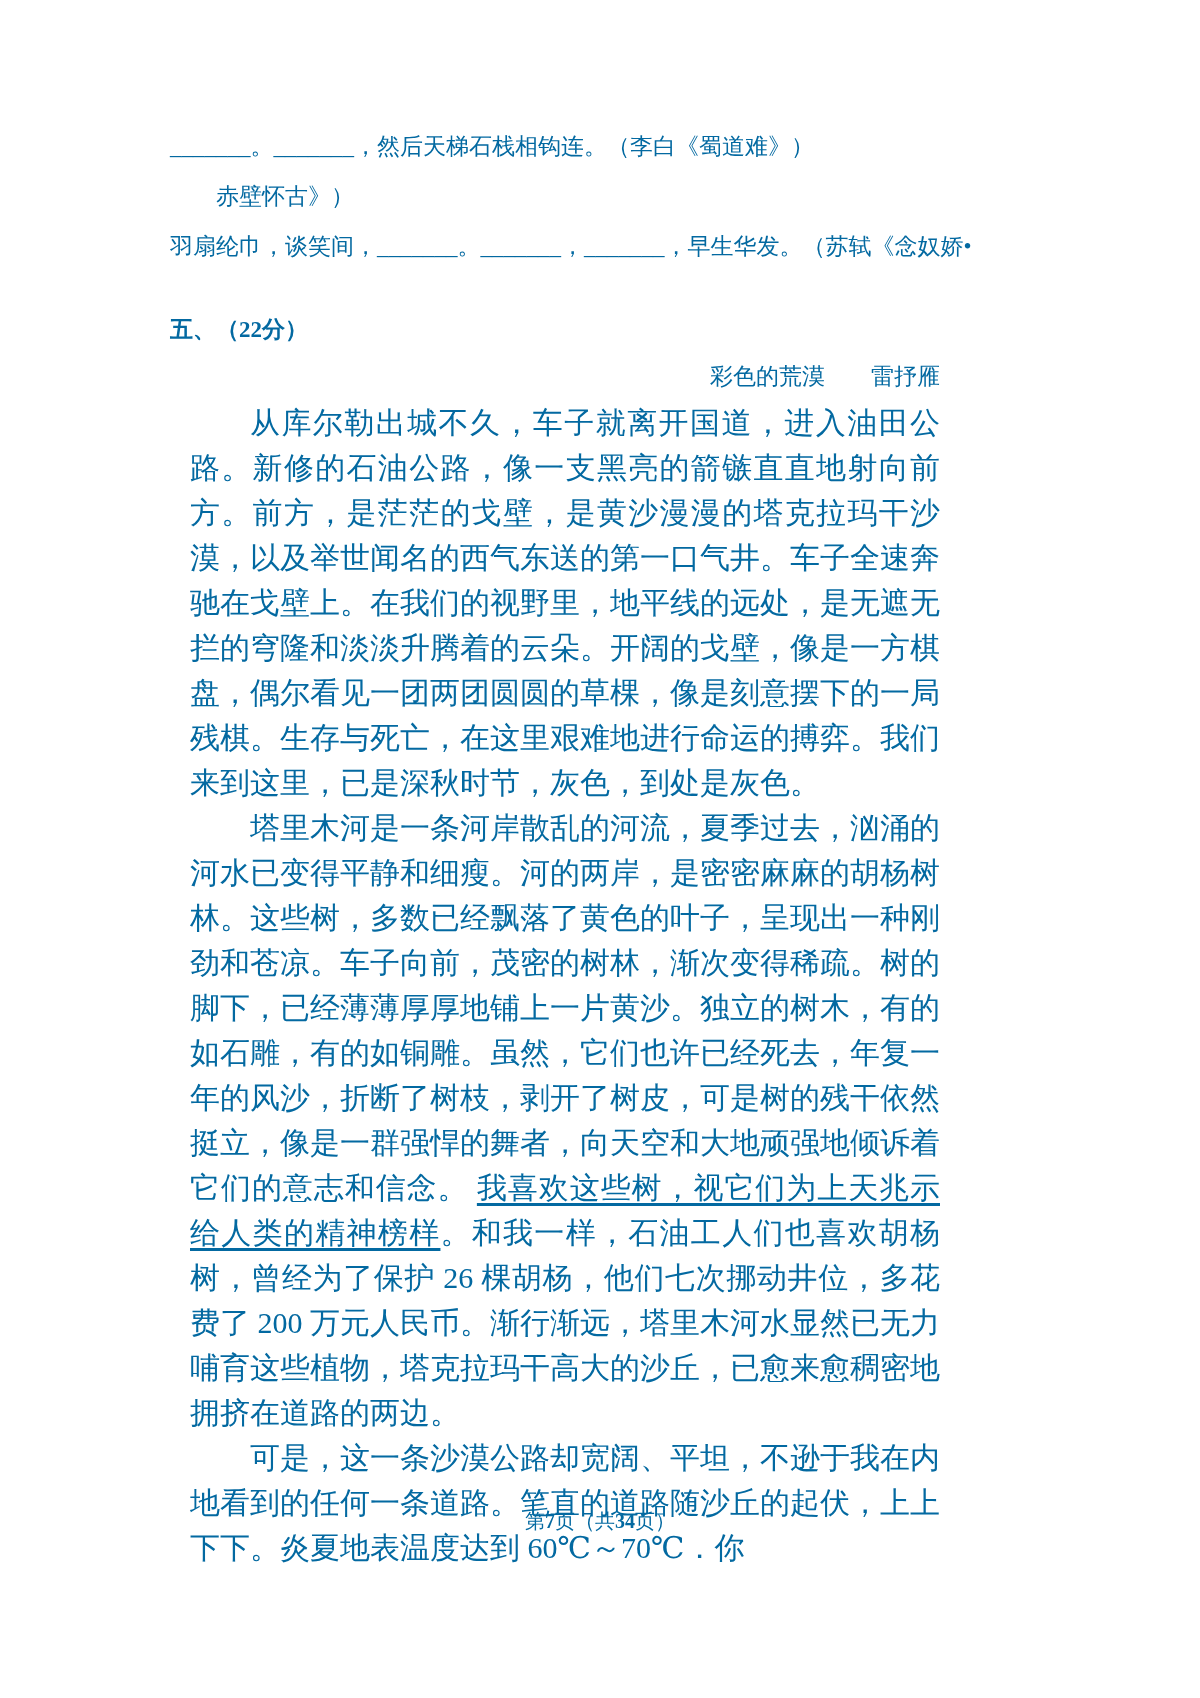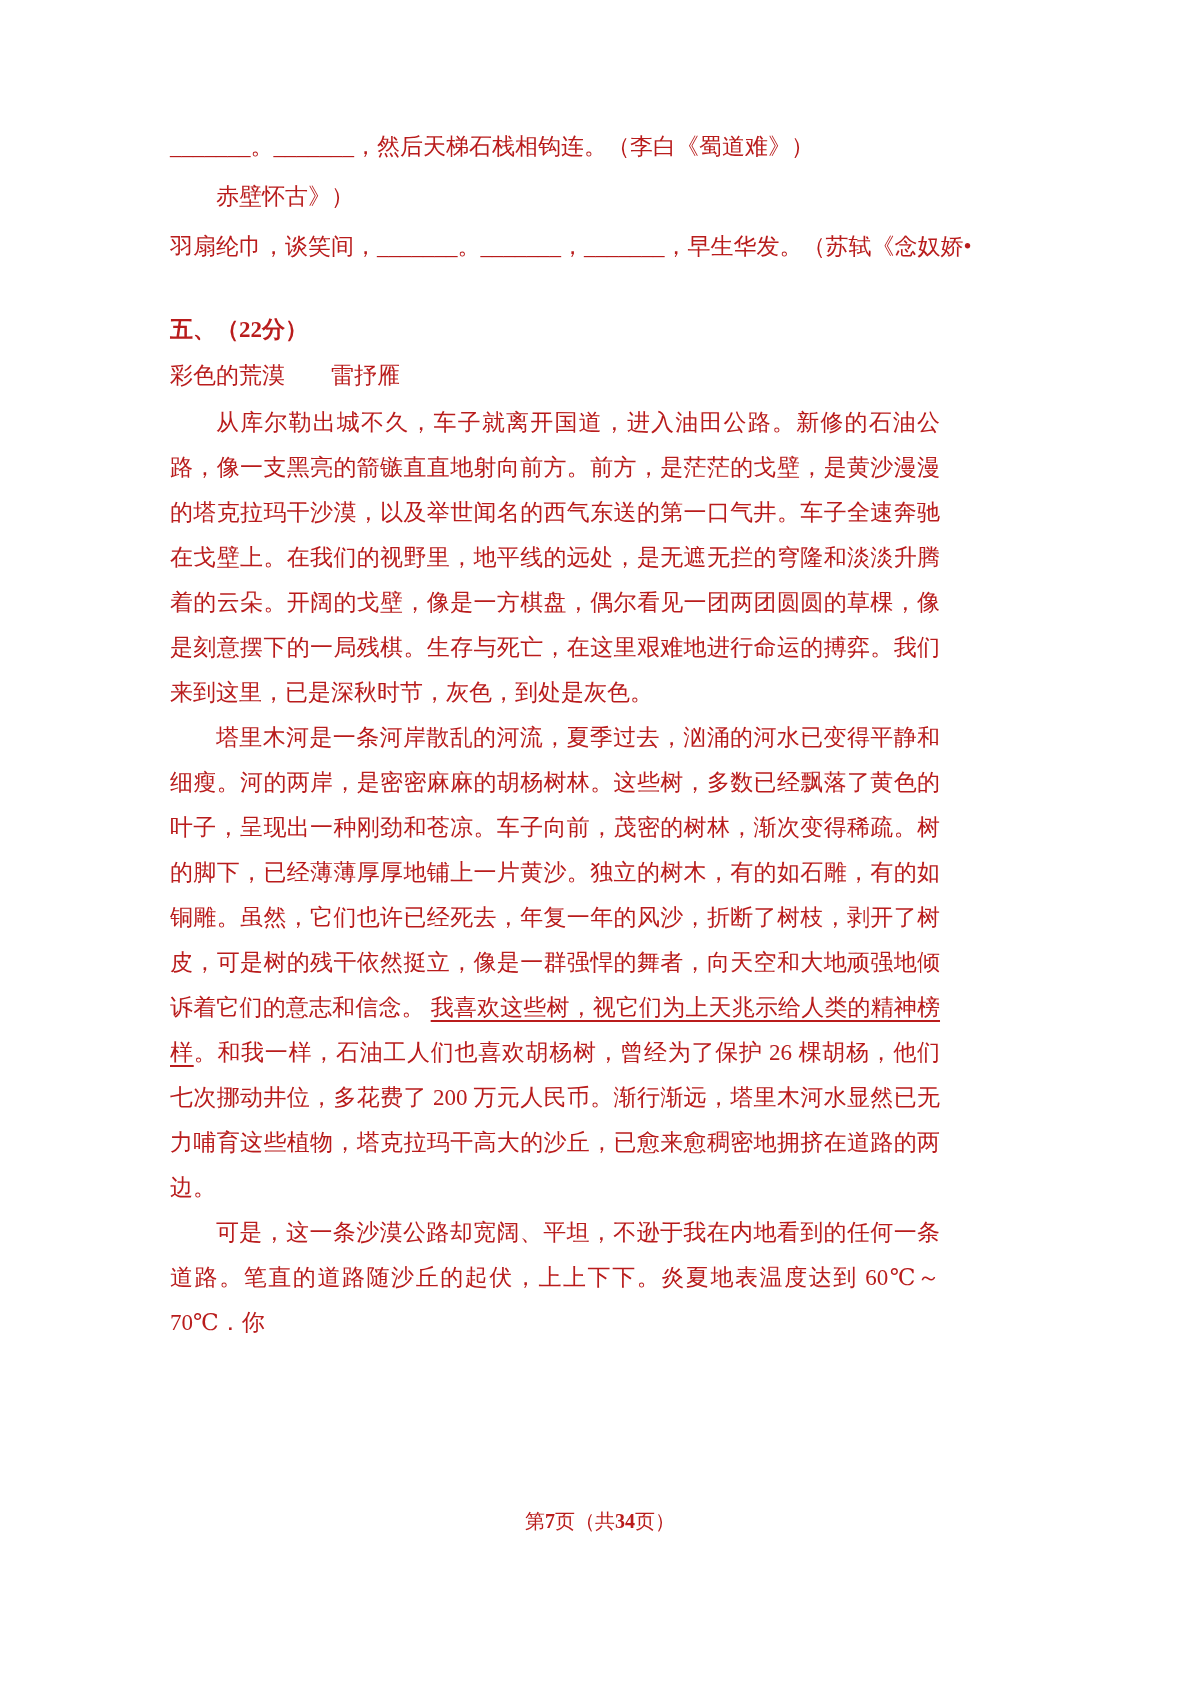--- a/index.html
+++ b/index.html
@@ -3,21 +3,21 @@
 <meta charset="utf-8">
 <style>
   * { margin: 0; padding: 0; box-sizing: border-box; }
   html, body { background: #ffffff; }
   .page {
     position: relative;
     width: 1200px;
     height: 1698px;
     margin: 0 auto;
     background: #ffffff;
-    color: #b91c1c;
+    color: #0369a1;
     font-family: "Liberation Serif", "DejaVu Serif", serif;
     overflow: hidden;
   }
   .content {
     position: absolute;
     left: 170px;
     top: 122px;
     width: 770px;
   }
   .quote-line {
@@ -30,30 +30,30 @@
     margin-top: 34px;
     font-size: 23px;
     line-height: 48px;
     font-weight: bold;
   }
   .question-line {
     font-size: 23px;
     line-height: 48px;
   }
   .passage-title {
-    text-align: left;
+    text-align: right;
     font-size: 23px;
     line-height: 46px;
-    font-family: Liberation Mono, monospace;
   }
   .para {
-    font-size: 23px;
+    font-size: 30px;
     line-height: 45px;
     text-align: justify;
     text-indent: 2em;
+    margin-left: 20px;
   }
   .underline-seg {
     text-decoration: underline;
     text-underline-offset: 5px;
   }
   .footer {
     position: absolute;
     left: 0;
     right: 0;
     top: 1507px;

